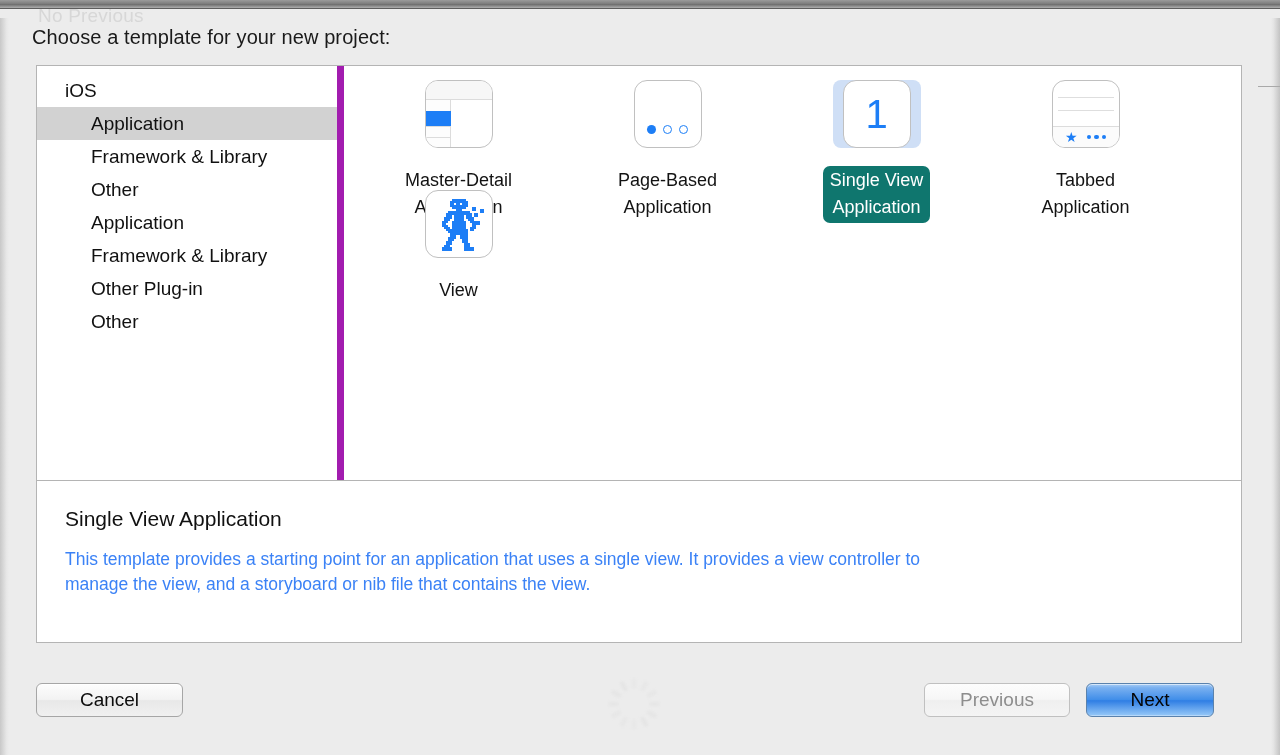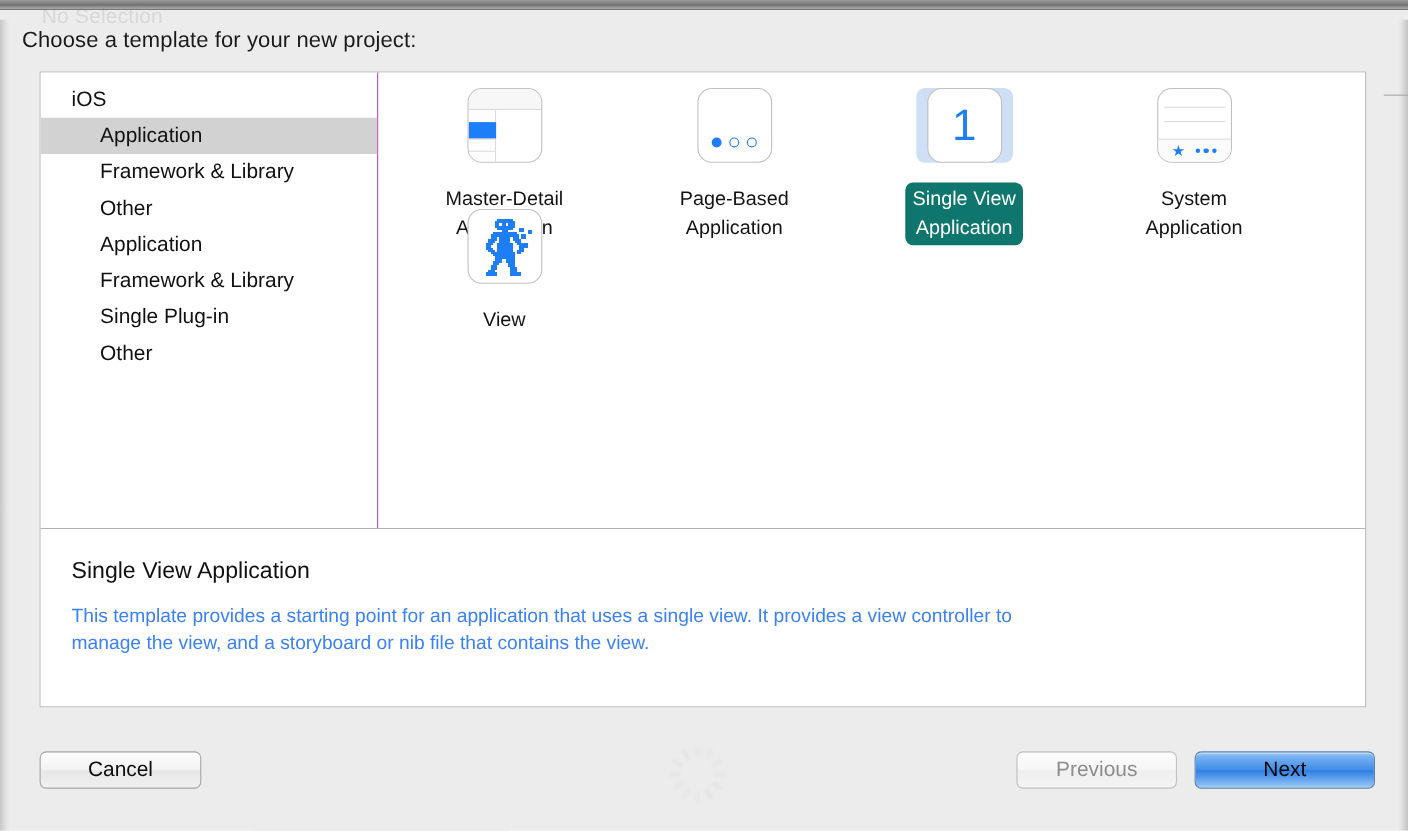--- a/index.html
+++ b/index.html
@@ -38,21 +38,21 @@
     letter-spacing: .2px;
     white-space: nowrap;
   }
   #right-hairline {
     position: absolute; right: 0; top: 86px; width: 22px; height: 1px;
     background: #a9a9a9;
   }
 
   
   #prompt {
-    position: absolute; left: 20px; top: 26px;
+    position: absolute; left: 32px; top: 26px;
     font-size: 20px; color: #1a1a1a;
     letter-spacing: .1px;
   }
 
   
   #chooser {
     position: absolute; left: 36px; top: 65px;
     width: 1206px; height: 578px;
     background: #ffffff;
     border: 1px solid #b4b4b4;
@@ -64,21 +64,21 @@
     display: flex; flex-direction: row;
     height: 415px;
     border-bottom: 1px solid #b4b4b4;
     box-sizing: border-box;
   }
 
   
   #sidebar {
     width: 307px;
     background: #ffffff;
-    border-right: 1px solid #a21caf;
+    border-right: 7px solid #a21caf;
     box-sizing: border-box;
     padding-top: 8px;
     overflow: hidden;
   }
   .side-row {
     height: 33px;
     line-height: 33px;
     font-size: 19px;
     color: #111;
     white-space: nowrap;
@@ -240,21 +240,21 @@
     color: #0c0c0c;
     box-shadow: 0 1px 0 rgba(255,255,255,.9) inset;
   }
   #btn-previous {
     left: 924px; top: 23px; width: 146px;
     background: linear-gradient(to bottom, #fdfdfd 0%, #f6f6f6 48%, #efefef 52%, #f4f4f4 100%);
     border: 1px solid #c0c0c0;
     color: #8d8d8d;
   }
   #btn-next {
-    left: 1086px; top: 23px; width: 164px;
+    left: 1086px; top: 23px; width: 128px;
     background: linear-gradient(to bottom, #a8cdf5 0%, #79b0f0 12%, #3f8de9 50%, #2f7ee4 52%, #8fc3f6 96%, #cfe6fc 100%);
     border: 1px solid #5a82ad;
     color: #050505;
     box-shadow: 0 1px 0 rgba(255,255,255,.55) inset;
   }
   #spinner {
     position: absolute; left: 605px; top: 675px;
     width: 58px; height: 58px;
     opacity: .55;
   }
@@ -269,37 +269,37 @@
 </head>
 <body>
 
 <div id="window-titlebar"></div>
 
 <div id="window-body">
   <div id="window-left-edge"></div>
   <div id="window-right-edge"></div>
 </div>
 
-<div id="ghost-title">No Selection</div>
+<div id="ghost-title">No Previous</div>
 <div id="right-hairline"></div>
 
 <div id="prompt">Choose a template for your new project:</div>
 
 <div id="chooser">
 
   <div id="chooser-top">
 
     <div id="sidebar">
       <div class="side-row group">iOS</div>
       <div class="side-row child selected">Application</div>
       <div class="side-row child">Framework &amp; Library</div>
       <div class="side-row child">Other</div>
       <div class="side-row child">Application</div>
       <div class="side-row child">Framework &amp; Library</div>
-      <div class="side-row child">Single Plug-in</div>
+      <div class="side-row child">Other Plug-in</div>
       <div class="side-row child">Other</div>
     </div>
 
     <div id="grid-pane">
       <div id="grid">
 
         <div class="tile">
           <div class="tile-iconwrap">
             <div class="app-icon">
               <div class="md-head"></div>
@@ -345,21 +345,21 @@
               <div class="tb-bar">
                 <span class="tb-star">★</span>
                 <span class="tb-dots">
                     <i></i>
                     <i></i>
                     <i></i>
                   </span>
               </div>
             </div>
           </div>
-          <div class="tile-label">System
+          <div class="tile-label">Tabbed
 Application</div>
         </div>
 
         <div class="tile">
           <div class="tile-iconwrap">
             <div class="app-icon">
               <svg class="robot" width="68" height="68" viewBox="0 0 34 34" shape-rendering="crispEdges" aria-hidden="true">
                 <g fill="#1d7ef6">
                   <rect x="13" y="4" width="7" height="1"></rect>
                   <rect x="12" y="5" width="9" height="1"></rect>

